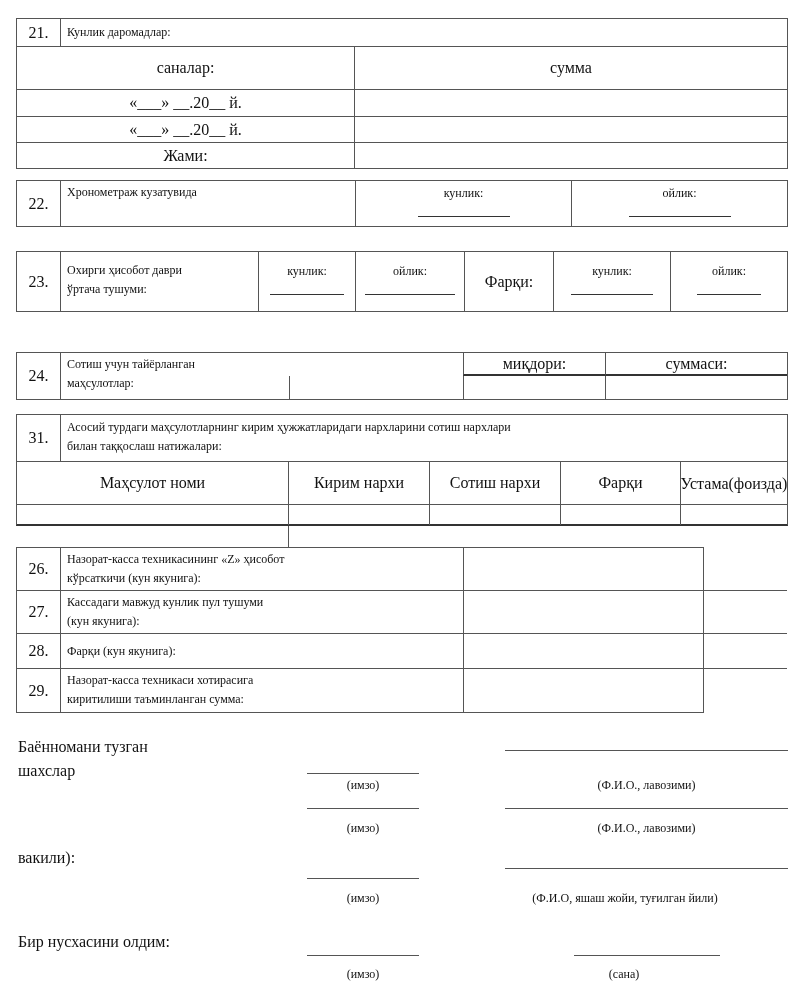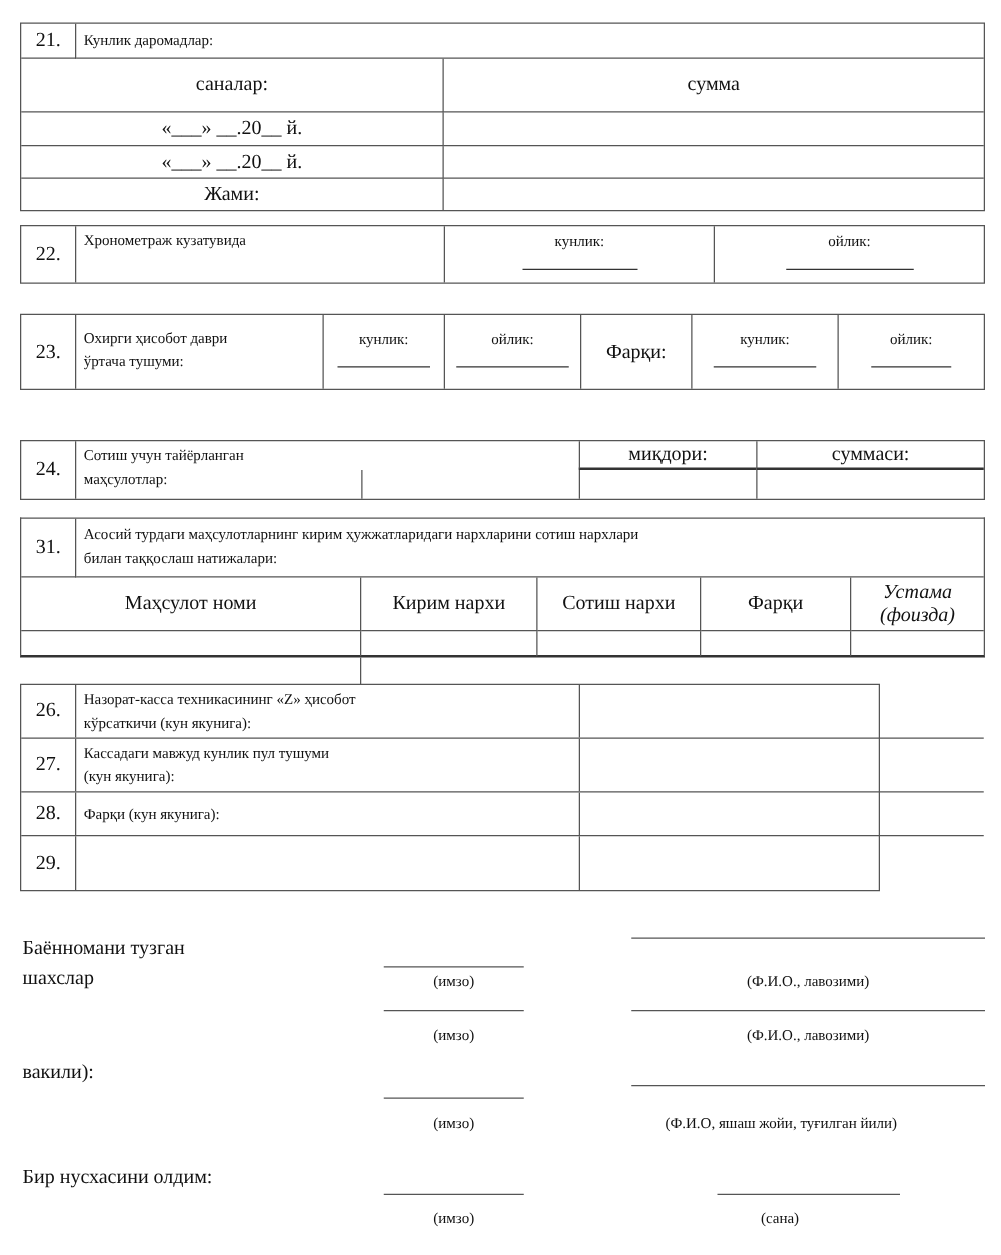--- a/index.html
+++ b/index.html
@@ -93,21 +93,21 @@
 <div class="abs box" style="left:16px;top:414px;width:772px;height:112px;border-bottom:2px solid #333;">
   <div class="abs num br bb" style="left:0;top:0;width:44px;height:47px;">31.</div>
   <div class="abs txt bb" style="left:44px;top:0;width:726px;height:47px;padding:3px 6px;">
     <div>Асосий турдаги маҳсулотларнинг кирим ҳужжатларидаги нархларини сотиш нархлари</div>
     <div>билан таққослаш натижалари:</div>
   </div>
   <div class="abs ctr br bb" style="left:0;top:47px;width:272px;height:43px;">Маҳсулот номи</div>
   <div class="abs ctr br bb" style="left:272px;top:47px;width:141px;height:43px;">Кирим нархи</div>
   <div class="abs ctr br bb" style="left:413px;top:47px;width:131px;height:43px;">Сотиш нархи</div>
   <div class="abs ctr br bb" style="left:544px;top:47px;width:120px;height:43px;">Фарқи</div>
-  <div class="abs ctr bb" style="left:664px;top:47px;width:106px;height:43px;flex-direction:column;line-height:19px;font-style:italic;">
+  <div class="abs ctr bb" style="left:664px;top:47px;width:106px;height:43px;flex-direction:row;line-height:19px;">
     <div>Устама</div>
     <div>(фоизда)</div>
   </div>
   <div class="abs br" style="left:0;top:90px;width:272px;height:20px;"></div>
   <div class="abs br" style="left:272px;top:90px;width:141px;height:20px;"></div>
   <div class="abs br" style="left:413px;top:90px;width:131px;height:20px;"></div>
   <div class="abs br" style="left:544px;top:90px;width:120px;height:20px;"></div>
   <div class="abs" style="left:664px;top:90px;width:106px;height:20px;"></div>
 </div>
 <div class="abs" style="left:288px;top:526px;width:0;height:22px;border-left:1.3px solid #555;"></div>
@@ -129,25 +129,29 @@
     </div>
     <div class="abs bl" style="left:446px;top:0;width:324px;height:42px;"></div>
   </div>
   <div class="abs" style="left:0;top:86px;width:770px;height:35px;border-bottom:1.3px solid #555;">
     <div class="abs num br" style="left:0;top:0;width:44px;height:34px;">28.</div>
     <div class="abs txt" style="left:50px;top:8px;width:390px;">Фарқи (кун якунига):</div>
     <div class="abs bl" style="left:446px;top:0;width:324px;height:34px;"></div>
   </div>
   <div class="abs" style="left:0;top:121px;width:770px;height:43px;">
     <div class="abs num br" style="left:0;top:0;width:44px;height:43px;">29.</div>
+    <div class="abs txt" style="left:50px;top:2px;width:390px;">
+      <div>Назорат-касса техникаси хотирасига</div>
+      <div>киритилиши таъминланган сумма:</div>
+    </div>
     <div class="abs bl" style="left:446px;top:0;width:324px;height:43px;"></div>
   </div>
 </div>
 
-<div class="lbl" style="left:18px;top:735px;margin-top:12px;">
+<div class="lbl" style="left:18px;top:735px;">
   <div>Баённомани тузган</div>
   <div>шахслар</div>
 </div>
 <div class="line" style="left:505px;top:750px;width:283px;"></div>
 <div class="line" style="left:307px;top:773px;width:112px;"></div>
 <div class="small" style="left:307px;top:778px;width:112px;">(имзо)</div>
 <div class="small" style="left:505px;top:778px;width:283px;">(Ф.И.О., лавозими)</div>
 
 <div class="line" style="left:307px;top:808px;width:112px;"></div>
 <div class="line" style="left:505px;top:808px;width:283px;"></div>

